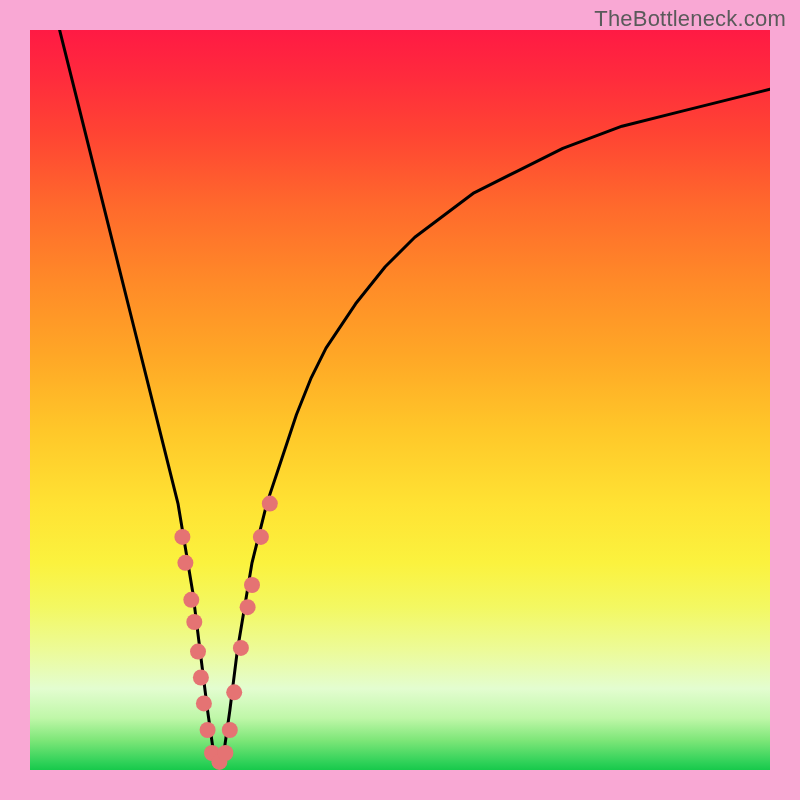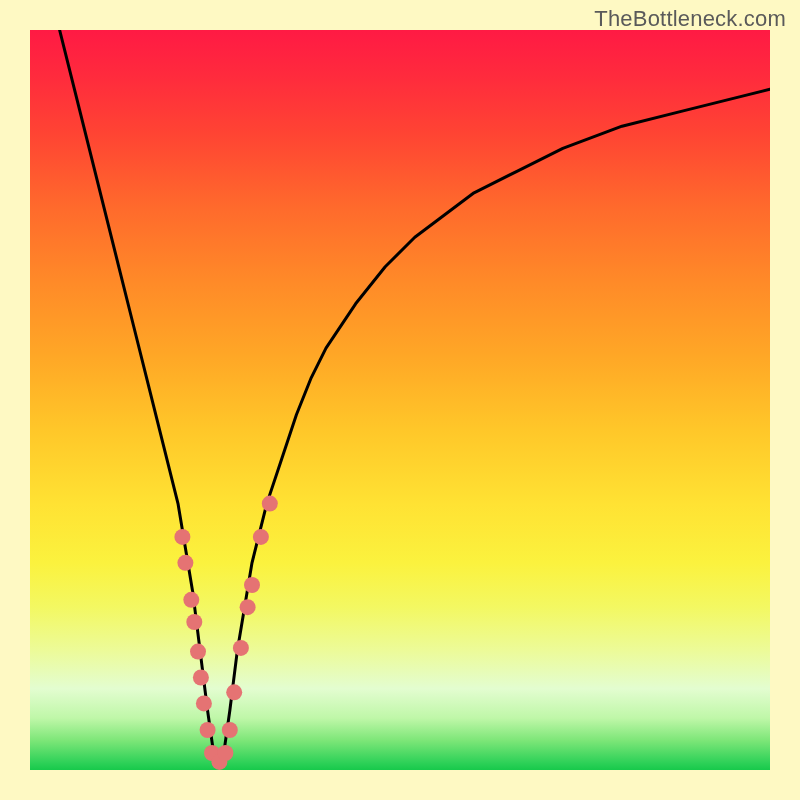--- a/index.html
+++ b/index.html
@@ -1,20 +1,20 @@
 <!DOCTYPE html>
 <html><head>
 <meta charset="utf-8">
 <style>
   * { margin: 0; padding: 0; box-sizing: border-box; }
   html, body { width: 800px; height: 800px; overflow: hidden; }
   .container {
     width: 800px;
     height: 800px;
-    background: #fef9c3;
+    background: #f9a8d4;
     position: relative;
   }
   .plot-area {
     position: absolute;
     left: 30px;
     top: 30px;
     width: 740px;
     height: 740px;
     background: linear-gradient(to bottom,
       #ff1a44 0%,

